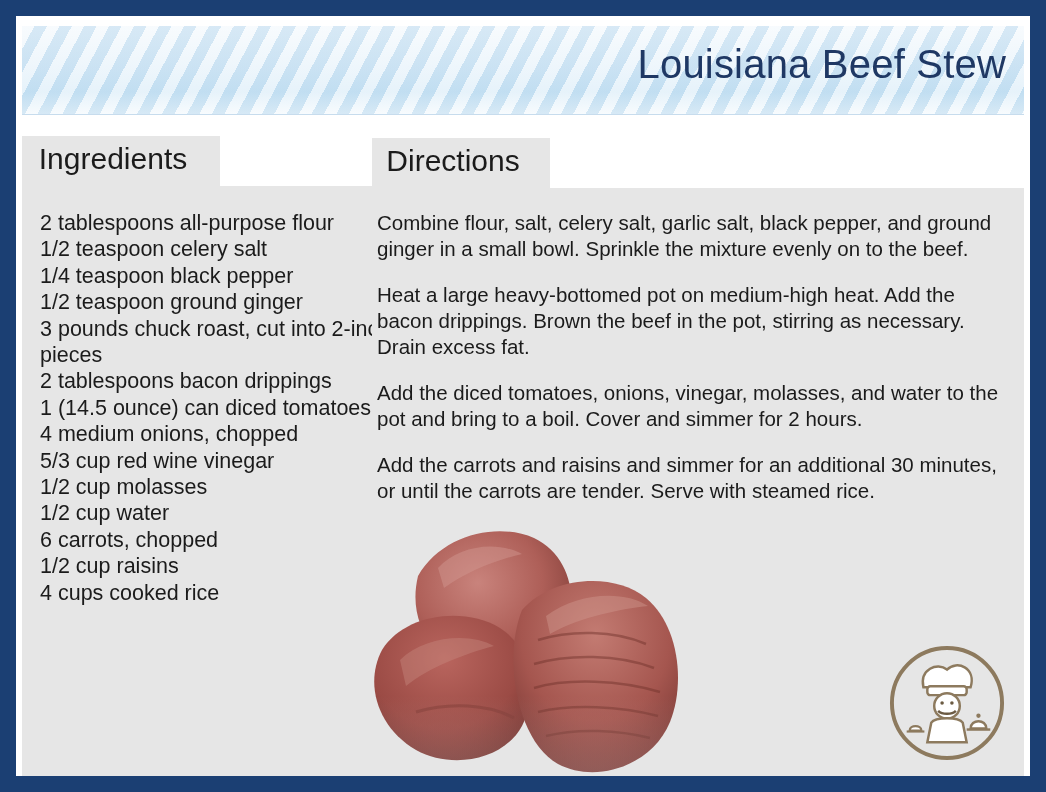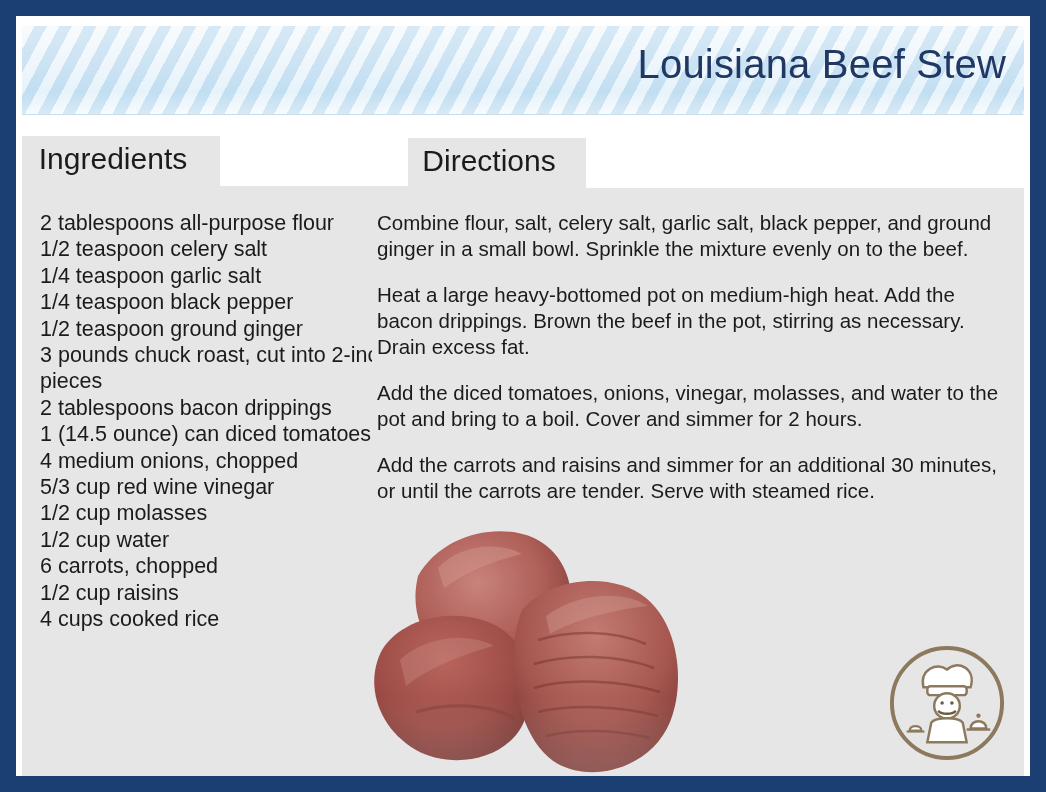--- a/index.html
+++ b/index.html
@@ -61,21 +61,20 @@
     left: 6px;
     top: 120px;
     width: 198px;
     height: 50px;
   }
   #directions-header {
     left: 356px;
     top: 122px;
     width: 178px;
     height: 50px;
-    margin-left: 36px;
   }
 
   
   .panel {
     position: absolute;
     background: #e6e6e6;
   }
   #ingredients-panel {
     left: 6px;
     top: 170px;
@@ -141,21 +140,20 @@
 
     <div class="title-banner">
       <div class="title-text">Louisiana Beef Stew</div>
     </div>
 
     <div class="col-header" id="ingredients-header">Ingredients</div>
     <div class="panel" id="ingredients-panel">
       <div class="ingredients-list">
         <div>2 tablespoons all-purpose flour</div>
         <div>1/2 teaspoon celery salt</div>
-        <div>1/4 teaspoon garlic salt</div>
         <div>1/4 teaspoon black pepper</div>
         <div>1/2 teaspoon ground ginger</div>
         <div>3 pounds chuck roast, cut into 2-inch pieces</div>
         <div>2 tablespoons bacon drippings</div>
         <div>1 (14.5 ounce) can diced tomatoes</div>
         <div>4 medium onions, chopped</div>
         <div>5/3 cup red wine vinegar</div>
         <div>1/2 cup molasses</div>
         <div>1/2 cup water</div>
         <div>6 carrots, chopped</div>

